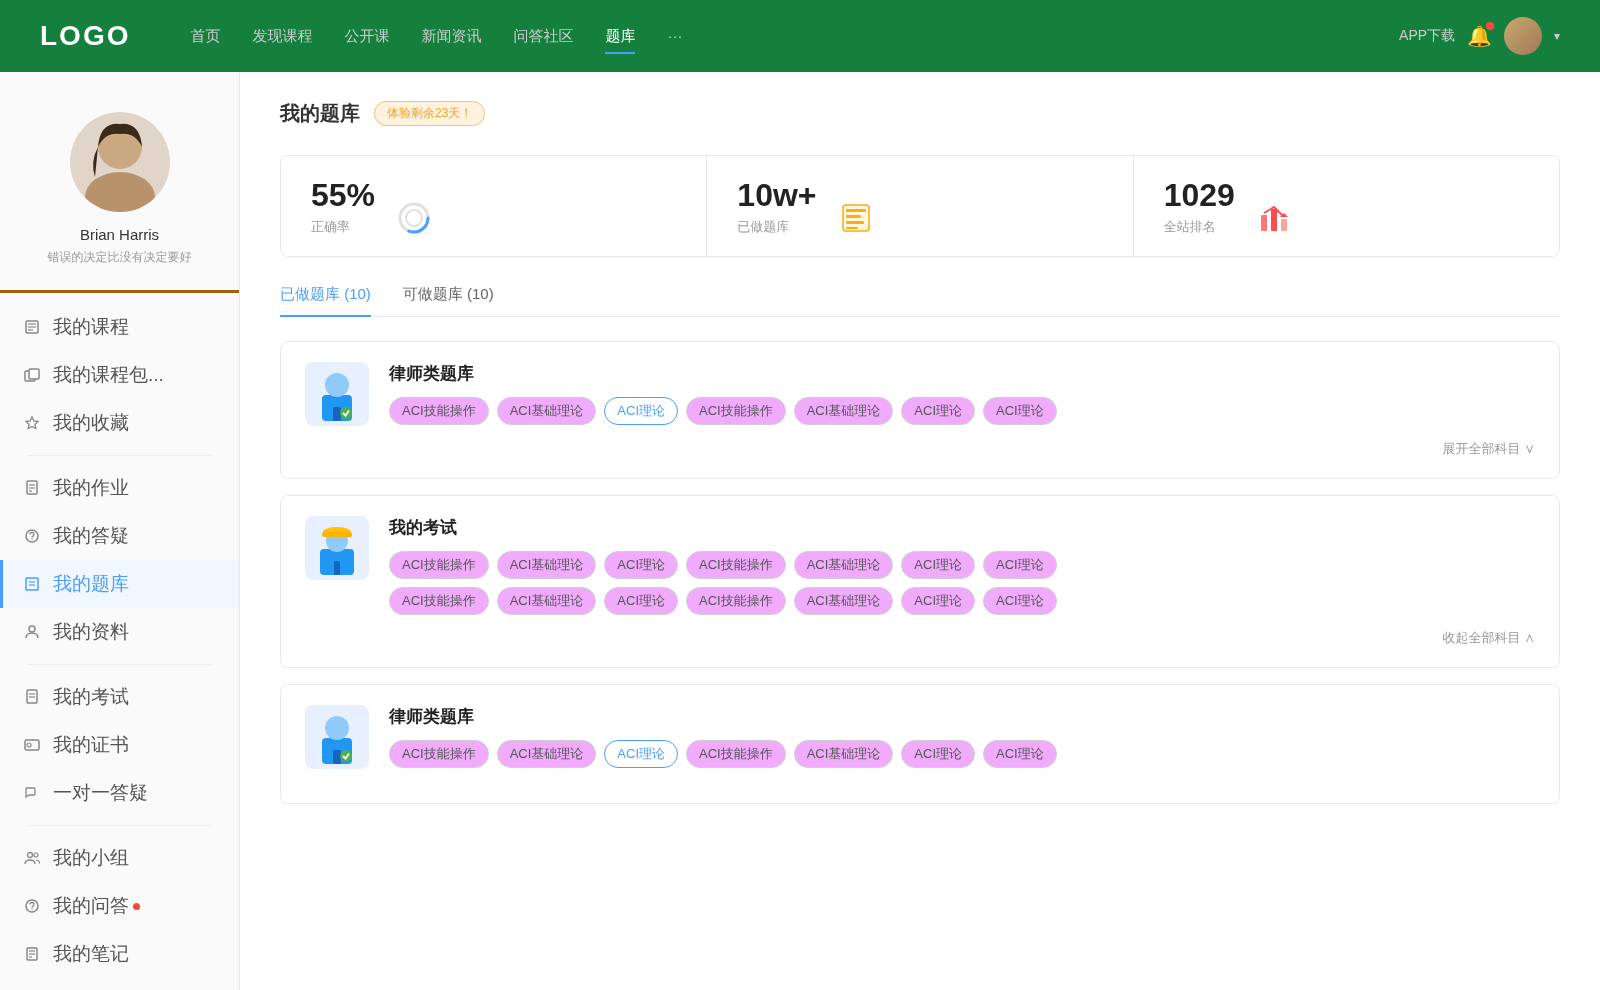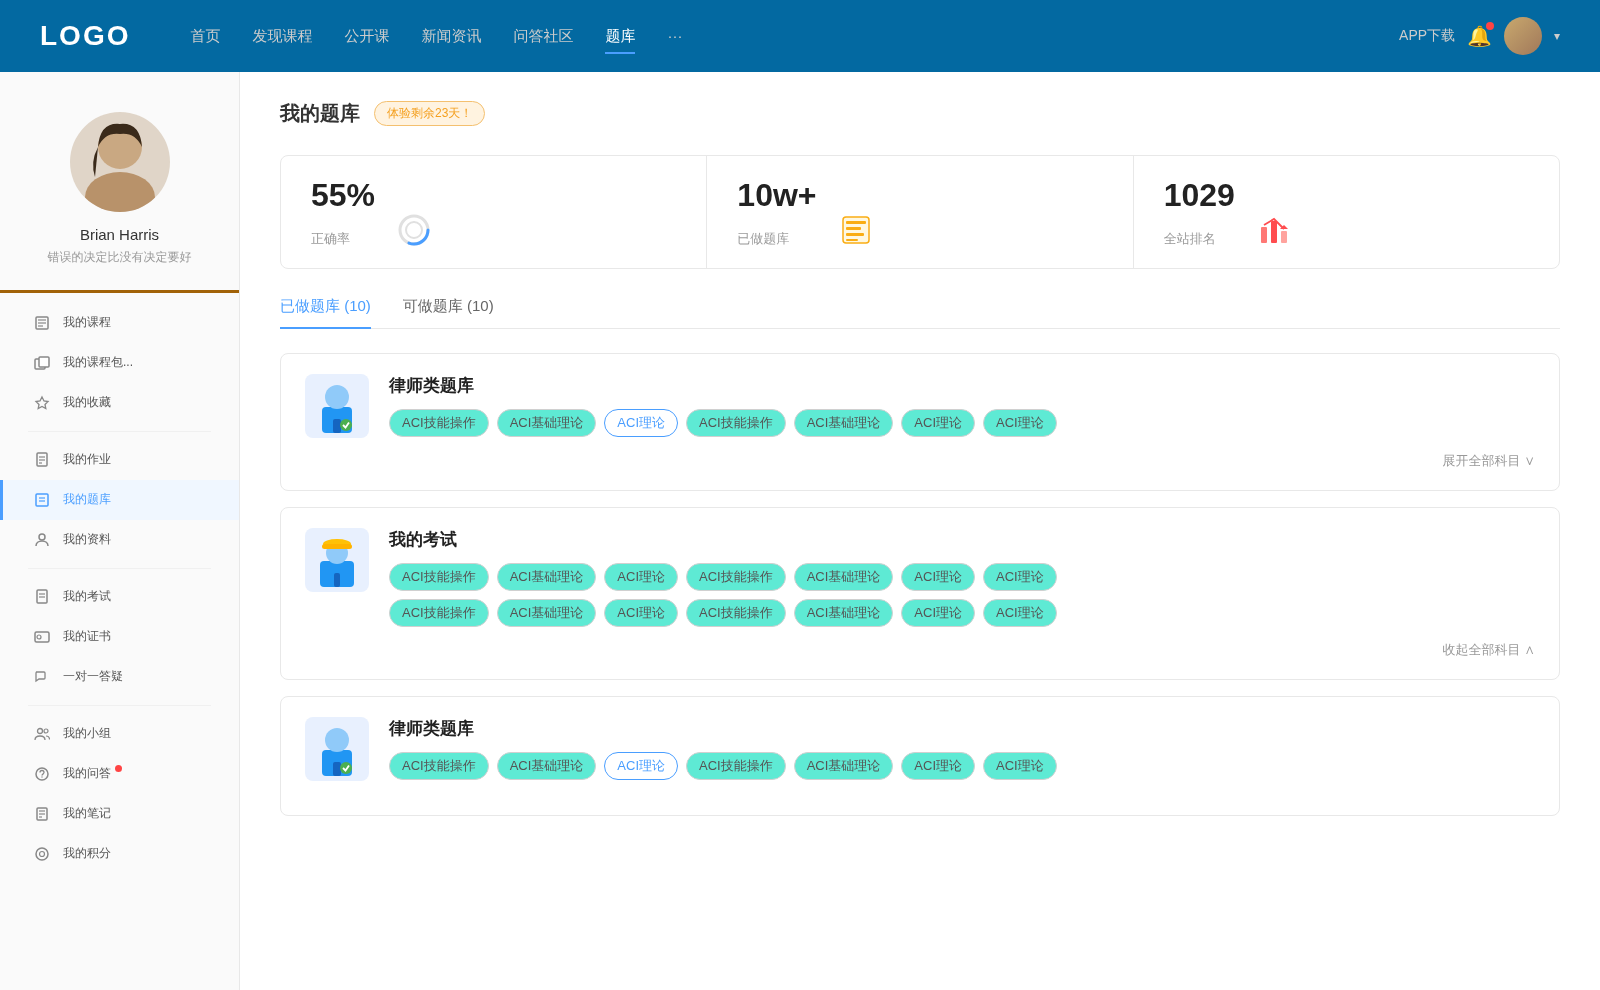--- a/index.html
+++ b/index.html
@@ -1,20 +1,20 @@
 <!DOCTYPE html>
 <html><head>
   <meta charset="utf-8">
   <style>
     * { box-sizing: border-box; margin: 0; padding: 0; }
     body { font-family: -apple-system, BlinkMacSystemFont, 'PingFang SC', 'Microsoft YaHei', sans-serif; background: #f5f5f5; color: #333; }
 
     
     .navbar {
-      background: #0369a1;
+      background: #15803d;
       height: 72px;
       display: flex;
       align-items: center;
       padding: 0 40px;
       position: fixed;
       top: 0; left: 0; right: 0;
       z-index: 100;
     }
     .nav-logo {
       color: white;
@@ -134,23 +134,24 @@
       font-size: 12px;
       color: #999;
     }
 
     .sidebar-menu {
       list-style: none;
       padding: 0;
     }
     .sidebar-menu-item {
       display: flex;
-      padding: 11px 33px;
-      cursor: pointer;
-      font-size: 12px;
+      align-items: center;
+      padding: 11px 23px;
+      cursor: pointer;
+      font-size: 19px;
       color: #555;
       position: relative;
     }
     .sidebar-menu-item.active {
       color: #4a9eff;
       background: #f0f7ff;
     }
     .sidebar-menu-item.active::before {
       content: '';
       position: absolute;
@@ -235,21 +236,21 @@
     .stat-text {}
     .stat-value {
       font-size: 32px;
       font-weight: 600;
       color: #222;
       line-height: 1.2;
     }
     .stat-label {
       font-size: 13px;
       color: #999;
-      margin-top: 16px;
+      margin-top: 4px;
     }
     .stat-icon {
       width: 36px;
       height: 36px;
       display: flex;
       align-items: center;
       justify-content: center;
       font-size: 22px;
     }
 
@@ -314,21 +315,21 @@
       flex-wrap: wrap;
       gap: 8px;
     }
     .tag {
       font-size: 13px;
       padding: 4px 12px;
       border-radius: 20px;
       border: 1px solid #d0d0d0;
       color: #555;
       cursor: pointer;
-      background: #5eead4;
+      background: #f0abfc;
     }
     .tag.active-tag {
       border-color: #4a9eff;
       color: #4a9eff;
       background: white;
     }
     .qbank-expand {
       display: flex;
       justify-content: flex-end;
       font-size: 13px;
@@ -428,20 +429,30 @@
         <span class="menu-icon">
           <svg width="16" height="16" viewBox="0 0 16 16" fill="none">
               <rect x="3" y="1" width="10" height="13" rx="1" stroke="#888" stroke-width="1.5"></rect>
               <line x1="5" y1="5" x2="11" y2="5" stroke="#888" stroke-width="1.2"></line>
               <line x1="5" y1="8" x2="11" y2="8" stroke="#888" stroke-width="1.2"></line>
               <line x1="5" y1="11" x2="8" y2="11" stroke="#888" stroke-width="1.2"></line>
             </svg>
         </span>
         <span>我的作业</span>
       </li>
+      <li class="sidebar-menu-item">
+        <span class="menu-icon">
+          <svg width="16" height="16" viewBox="0 0 16 16" fill="none">
+              <circle cx="8" cy="8" r="6" stroke="#888" stroke-width="1.5"></circle>
+              <path d="M6 6.5C6 5.5 7 4.5 8 4.5C9 4.5 10 5.5 10 6.5C10 7.5 8 8.5 8 9.5" stroke="#888" stroke-width="1.3"></path>
+              <circle cx="8" cy="11" r="0.7" fill="#888"></circle>
+            </svg>
+        </span>
+        <span>我的答疑</span>
+      </li>
       <li class="sidebar-menu-item active">
         <span class="menu-icon">
           <svg width="16" height="16" viewBox="0 0 16 16" fill="none">
               <rect x="2" y="2" width="12" height="12" rx="1" stroke="#4a9eff" stroke-width="1.5"></rect>
               <line x1="5" y1="6" x2="11" y2="6" stroke="#4a9eff" stroke-width="1.2"></line>
               <line x1="5" y1="9" x2="11" y2="9" stroke="#4a9eff" stroke-width="1.2"></line>
             </svg>
         </span>
         <span>我的题库</span>
       </li>

